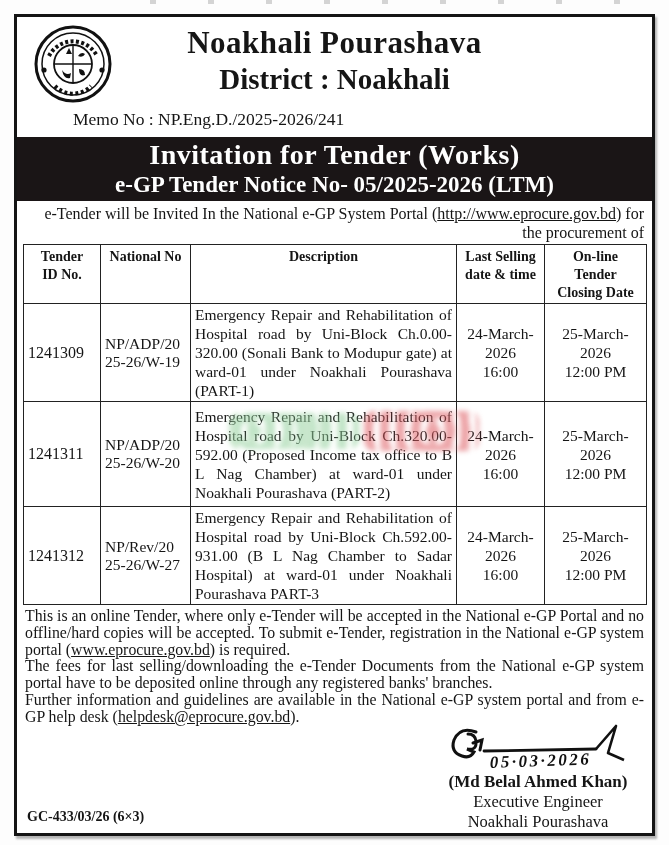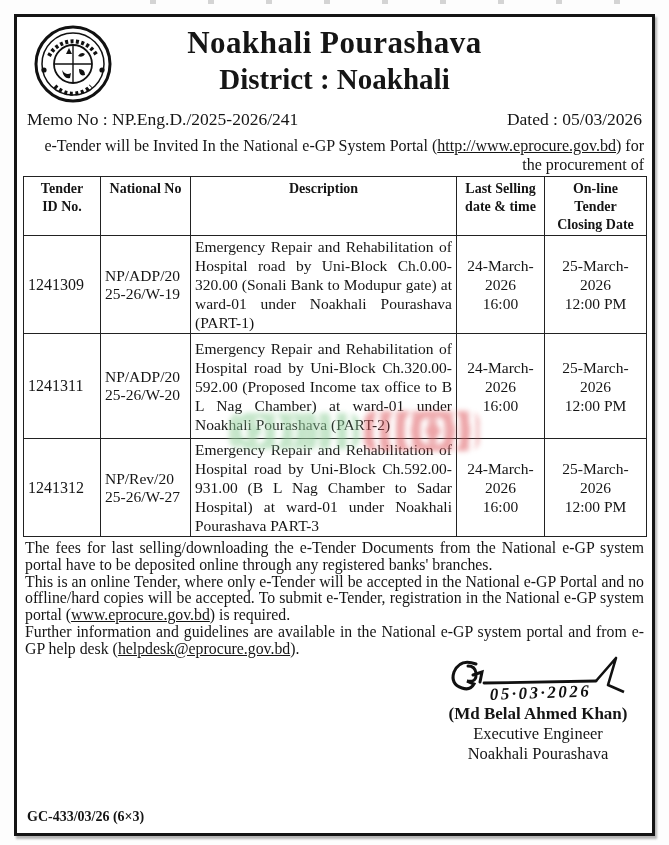--- a/index.html
+++ b/index.html
@@ -11,21 +11,21 @@
        border:3px solid #141414;box-shadow:2px 3px 2px rgba(90,90,90,.45);overflow:hidden;}
 
   
   .doc-header{position:relative;height:86px;}
   .seal{position:absolute;left:16px;top:7px;width:80px;height:80px;}
   .titles{text-align:center;padding-top:8px;}
   .org-name{font-size:31px;font-weight:bold;line-height:36px;letter-spacing:.5px;}
   .district{font-size:29px;font-weight:bold;line-height:36px;}
 
   .memo-row{display:flex;justify-content:space-between;align-items:center;
-            padding:2px 10px 0 10px;height:28px;font-size:17.5px;}
+            padding:2px 10px 0 10px;height:28px;font-size:17.5px;margin-left:46px;}
 
   .banner{margin-top:4px;background:#1a1516;color:#fff;text-align:center;height:62px;padding-top:2px;}
   .banner-title{font-size:28px;font-weight:bold;line-height:32px;letter-spacing:.5px;}
   .banner-subtitle{font-size:23px;font-weight:bold;line-height:27px;}
 
   .intro{margin:4px 8px 2px 20px;font-size:16px;line-height:18.5px;text-align:right;}
   .link{text-decoration:underline;cursor:pointer;}
 
   
   table.tender{border-collapse:collapse;table-layout:fixed;width:623px;margin:0 6px;}
@@ -87,23 +87,26 @@
         <path d="M22 62 a25 25 0 0 0 36 0" fill="none" stroke="#111" stroke-width="4" stroke-dasharray="3 2.6"></path>
       </svg>
       <div class="titles">
         <div class="org-name">Noakhali Pourashava</div>
         <div class="district">District : Noakhali</div>
       </div>
     </div>
 
     <div class="memo-row">
       <span>Memo No : NP.Eng.D./2025-2026/241</span>
-      <span>Dated : 05/03/2026</span>
     </div>
 
+    <div class="banner">
+      <div class="banner-title">Invitation for Tender (Works)</div>
+      <div class="banner-subtitle">e-GP Tender Notice No- 05/2025-2026 (LTM)</div>
+    </div>
 
     <div class="intro"><span>e-Tender will be Invited In the National e-GP System Portal (</span><span class="link">http://www.eprocure.gov.bd</span><span>) for the procurement of</span></div>
 
     <table class="tender">
       <colgroup>
           <col class="c1">
           <col class="c2">
           <col class="c3">
           <col class="c4">
           <col class="c5">
@@ -153,22 +156,22 @@
 2026
 16:00</td>
         <td class="date">25-March-
 2026
 12:00 PM</td>
       </tr>
     </tbody>
       </table>
 
     <div class="notes">
+      <p><span>This is an online Tender, where only e-Tender will be accepted in the National e-GP Portal and no offline/hard copies will be accepted. To submit e-Tender, registration in the National e-GP system portal (</span><span class="link">www.eprocure.gov.bd</span><span>) is required.</span></p>
       <p>The fees for last selling/downloading the e-Tender Documents from the National e-GP system portal have to be deposited online through any registered banks' branches.</p>
-      <p><span>This is an online Tender, where only e-Tender will be accepted in the National e-GP Portal and no offline/hard copies will be accepted. To submit e-Tender, registration in the National e-GP system portal (</span><span class="link">www.eprocure.gov.bd</span><span>) is required.</span></p>
       <p><span>Further information and guidelines are available in the National e-GP system portal and from e-GP help desk (</span><span class="link">helpdesk@eprocure.gov.bd</span><span>).</span></p>
     </div>
 
     <div class="sig-area">
       <div class="sig-block">
         <svg class="sig-svg" width="200" height="56" viewBox="0 0 200 56">
           <path d="M38 12 q-16 -6 -22 8 q-4 12 8 16 q8 3 12 -4 l-7 -3 q10 2 9 -8 q-1 -7 -8 -7 m5 9 l9 -3 l-2 10" fill="none" stroke="#111" stroke-width="3" stroke-linecap="round"></path>
           <path d="M46 31 L158 29" stroke="#111" stroke-width="2.8" stroke-linecap="round"></path>
           <path d="M158 29 L178 6 L170 33 L186 40" fill="none" stroke="#111" stroke-width="2.6" stroke-linejoin="round"></path>
           <text x="52" y="48" font-size="17" font-weight="bold" font-style="italic" letter-spacing="2.5" font-family="'Liberation Serif',serif" fill="#111" transform="rotate(-2 52 48)">05·03·2026</text>

